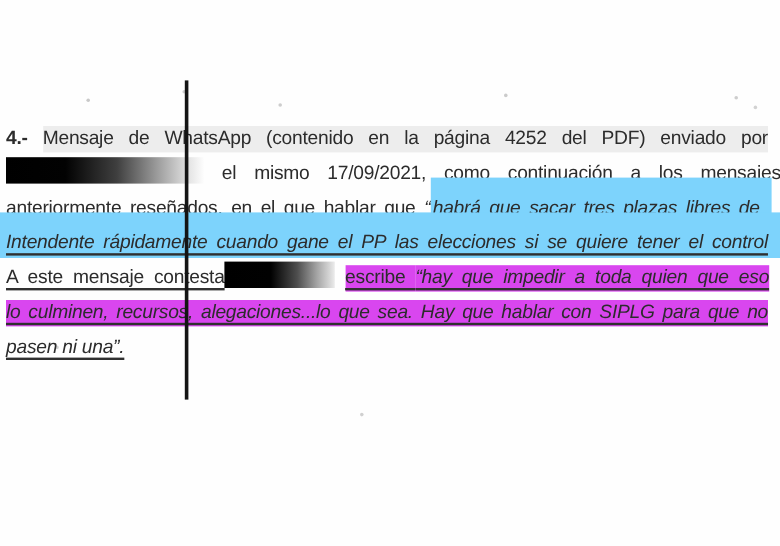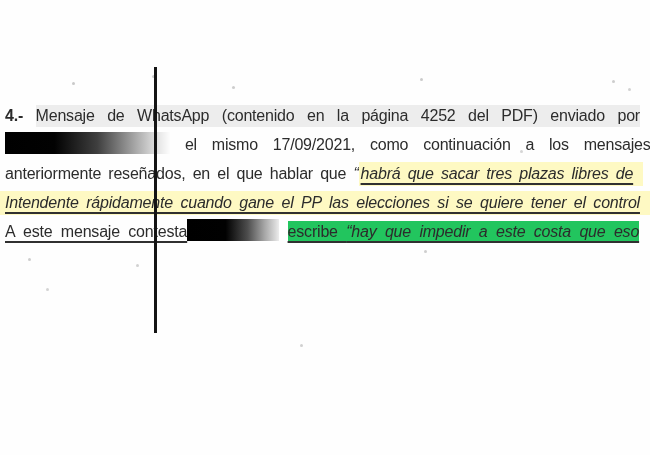--- a/index.html
+++ b/index.html
@@ -7,24 +7,24 @@
     position:relative;width:650px;height:455px;background:#fefefe;overflow:hidden;
     font-family:"Liberation Sans","DejaVu Sans",sans-serif;
     color:#2c2c2c;font-size:16px;letter-spacing:-0.2px;
   }
   .doc{position:absolute;left:5px;top:101px;width:635px;}
   .jl{height:29px;line-height:29px;white-space:nowrap;}
   .ll{height:29px;line-height:29px;white-space:nowrap;text-align:left;}
   .b{font-weight:700;}
   .it{font-style:italic;}
   .u{text-decoration:underline;text-decoration-thickness:2px;text-underline-offset:4px;text-decoration-color:#303030;}
-  .hl{background:#fef9c3;padding:3px 2px 4px 2px;}
+  .hl{background:#7dd3fc;padding:17px 2px 4px 2px;}
   .edge{padding-right:10px;margin-right:-10px;}
   .ledge{padding-left:5px;margin-left:-5px;}
-  .gband{background:#22c55e;padding:2px 0 3px 0;}
+  .gband{background:#d946ef;padding:2px 0 3px 0;}
   .gband1{background:#ededed;padding:2px 0 3px 0;}
   .bar{display:inline-block;height:22px;vertical-align:-4px;}
   .bar1{width:165px;background:linear-gradient(90deg,#000 0%,#020202 30%,#3f3f3f 56%,#9a9a9a 76%,#e6e6e6 93%,#fdfdfd 100%);}
   .bar2{width:92px;background:linear-gradient(90deg,#000 0%,#010101 42%,#4e4e4e 66%,#a5a5a5 84%,#d9d9d9 96%,#ececec 100%);}
   .vline{position:absolute;left:154px;top:67px;width:3px;height:266px;background:#141414;z-index:5;}
   .noise{position:absolute;left:72px;top:82px;width:3px;height:3px;border-radius:50%;background:#adadad;opacity:.65;
     box-shadow:80px -7px #b3b3b3,160px 4px #b3b3b3,348px -4px #b0b0b0,540px -2px #b3b3b3,556px 6px #bcbcbc,
     -44px 176px #b5b5b5,64px 182px #bababa,352px 168px #b5b5b5,228px 262px #b8b8b8,448px 68px #c0c0c0,-26px 206px #bdbdbd;}
 </style>
 </head>
@@ -39,18 +39,20 @@
 
     <div class="jl"><span class="ln" style="word-spacing: 8.25px;"><span class="b">4.-</span> <span class="gband1">Mensaje de WhatsApp (contenido en la página 4252 del PDF)  enviado por</span></span></div>
 
     <div class="jl"><span class="ln" style="word-spacing: 10.62px;"><span class="bar bar1"></span> <span>el mismo 17/09/2021, como continuación a los mensajes</span></span></div>
 
     <div class="jl"><span class="ln" style="word-spacing: 2.93px;"><span>anteriormente reseñados, en el que hablar que </span><span class="it">“</span><span class="hl it u edge">habrá que sacar tres plazas libres de</span></span></div>
 
     <div class="jl"><span class="ln" style="word-spacing: 3.26px;"><span class="hl it u edge ledge">Intendente rápidamente cuando gane el PP las elecciones si se quiere tener el control</span></span></div>
 
 
-    <div class="jl"><span class="ln" style="word-spacing: 4.15px;"><span class="u">A este mensaje contesta</span><span class="bar bar2"></span> <span class="u gband">escribe </span><span class="u it gband">“hay que impedir a este costa que eso</span></span></div>
+    <div class="jl"><span class="ln" style="word-spacing: 4.15px;"><span class="u">A este mensaje contesta</span><span class="bar bar2"></span> <span class="u gband">escribe </span><span class="u it gband">“hay que impedir a toda quien que eso</span></span></div>
 
+    <div class="jl"><span class="ln" style="word-spacing: 2.33px;"><span class="u it gband">lo culminen, recursos, alegaciones...lo que sea. Hay que hablar con SIPLG para que no</span></span></div>
 
+    <div class="ll"><span class="ln"><span class="u it">pasen ni una”.</span></span></div>
 
   </div>
 </div>
 
 </body></html>

